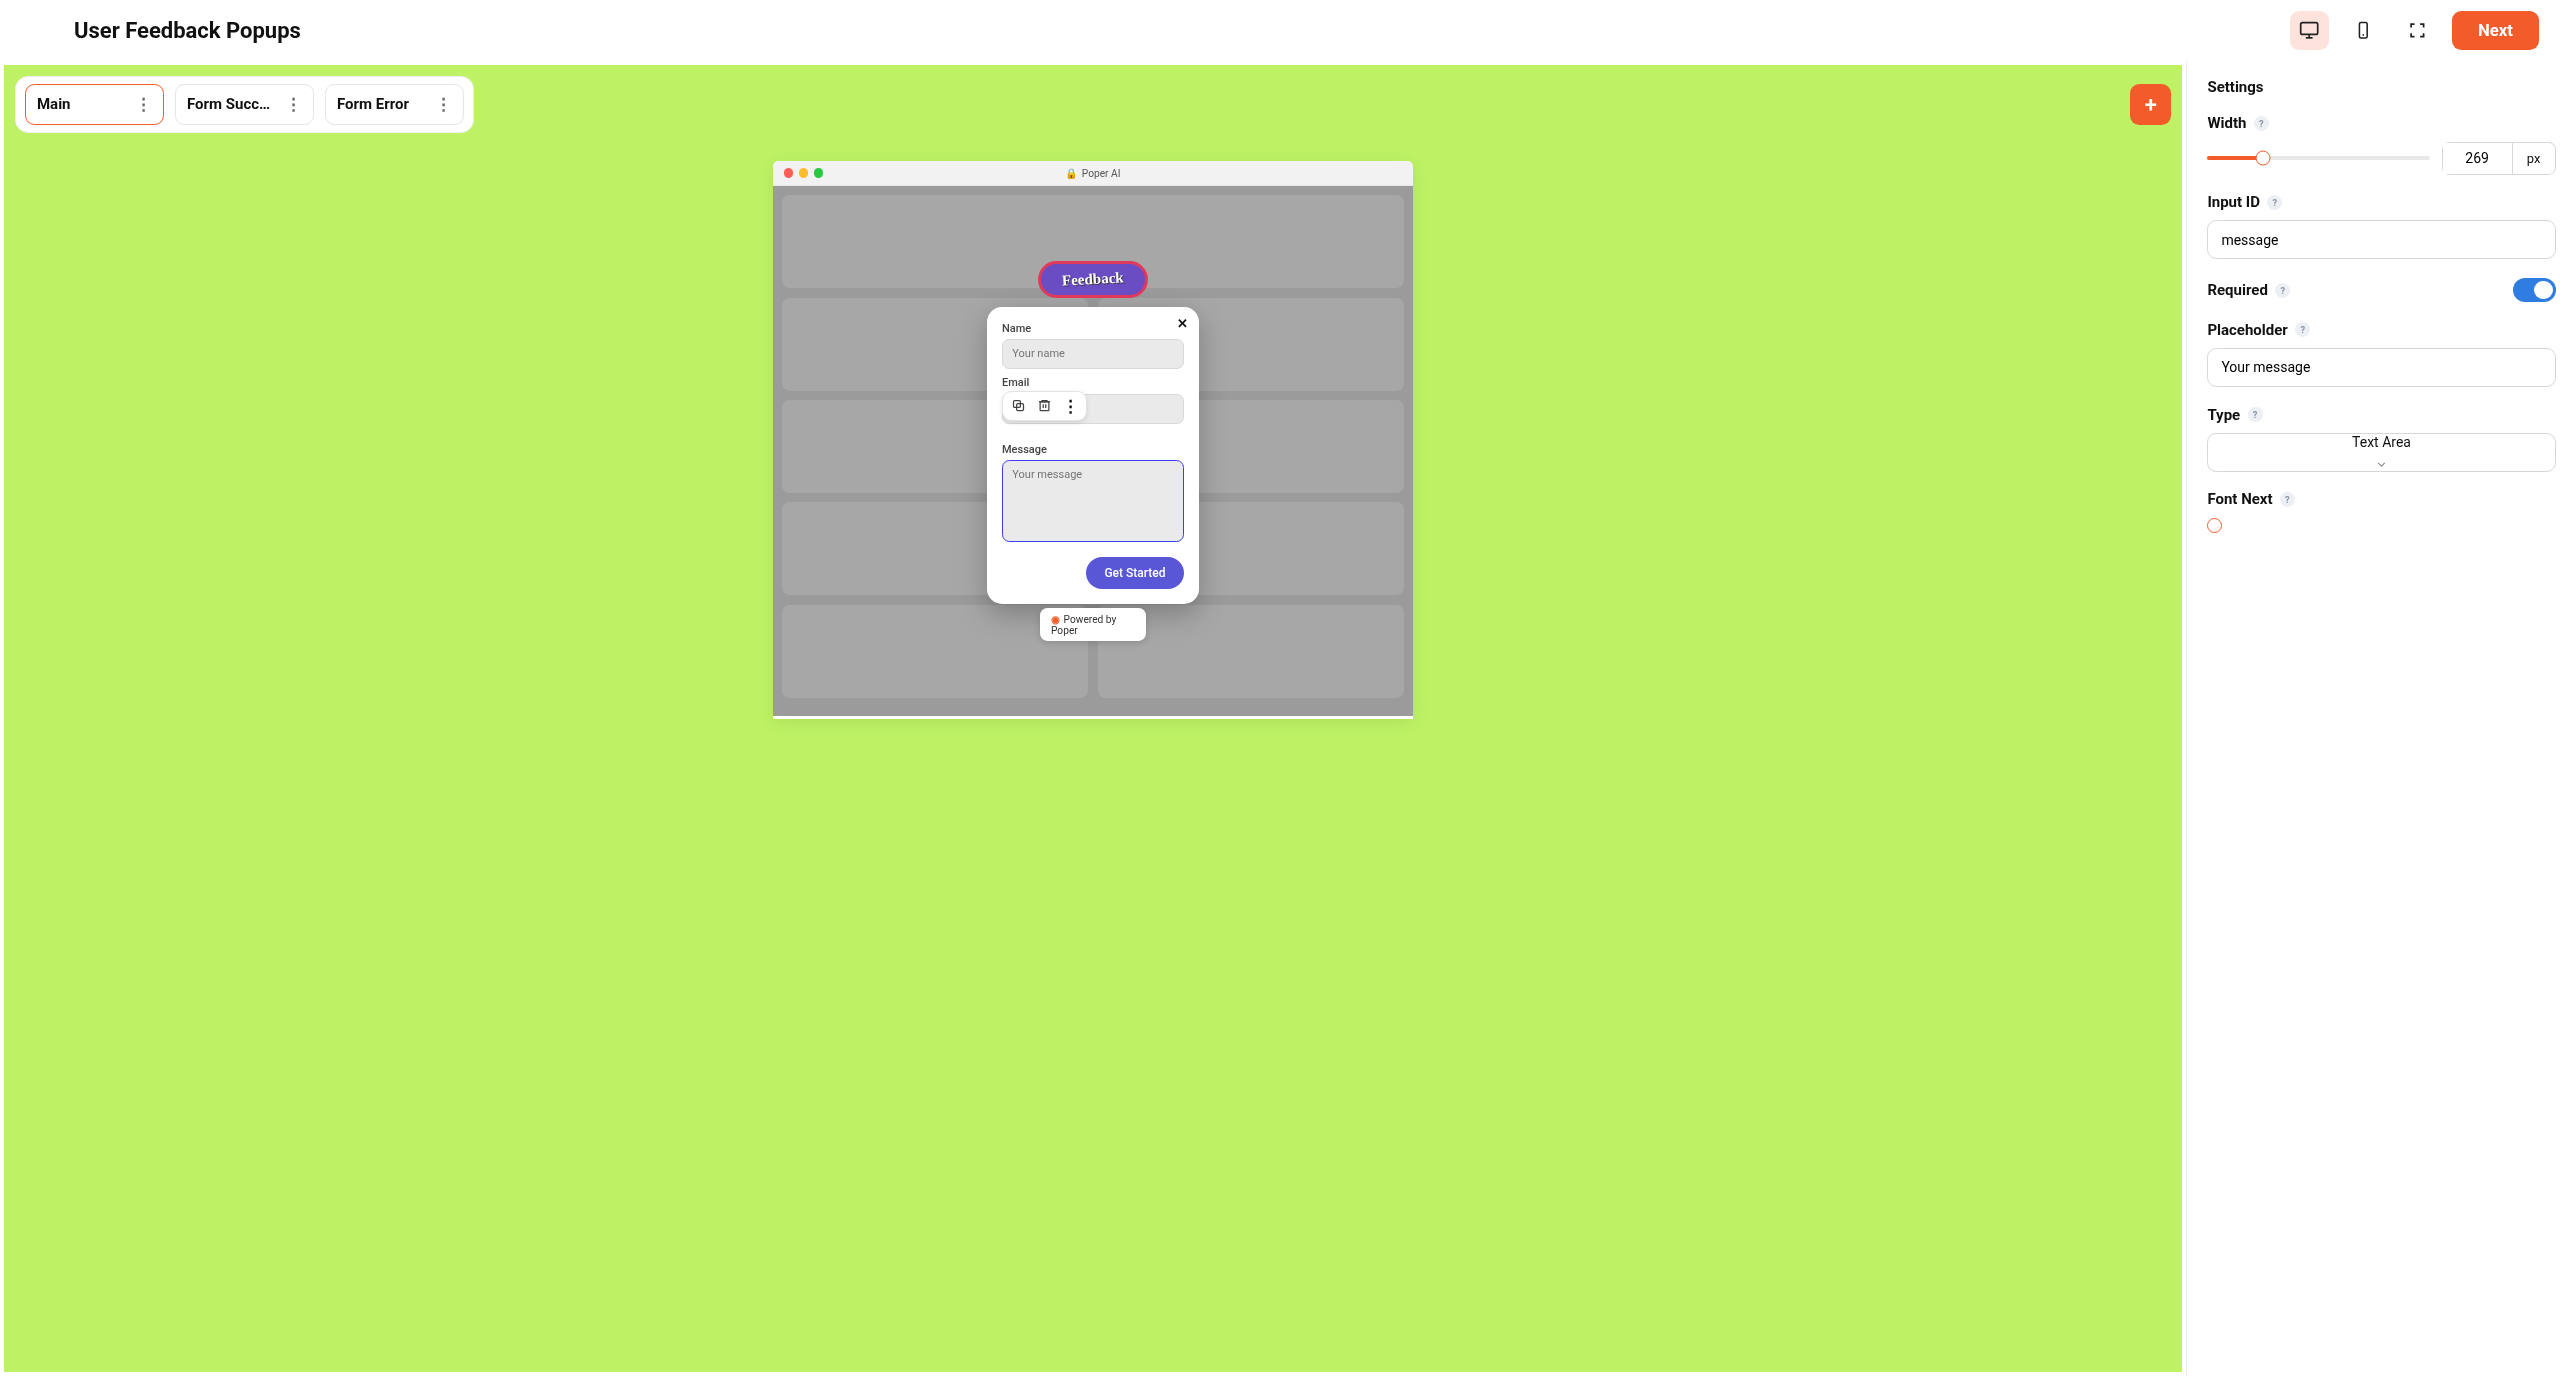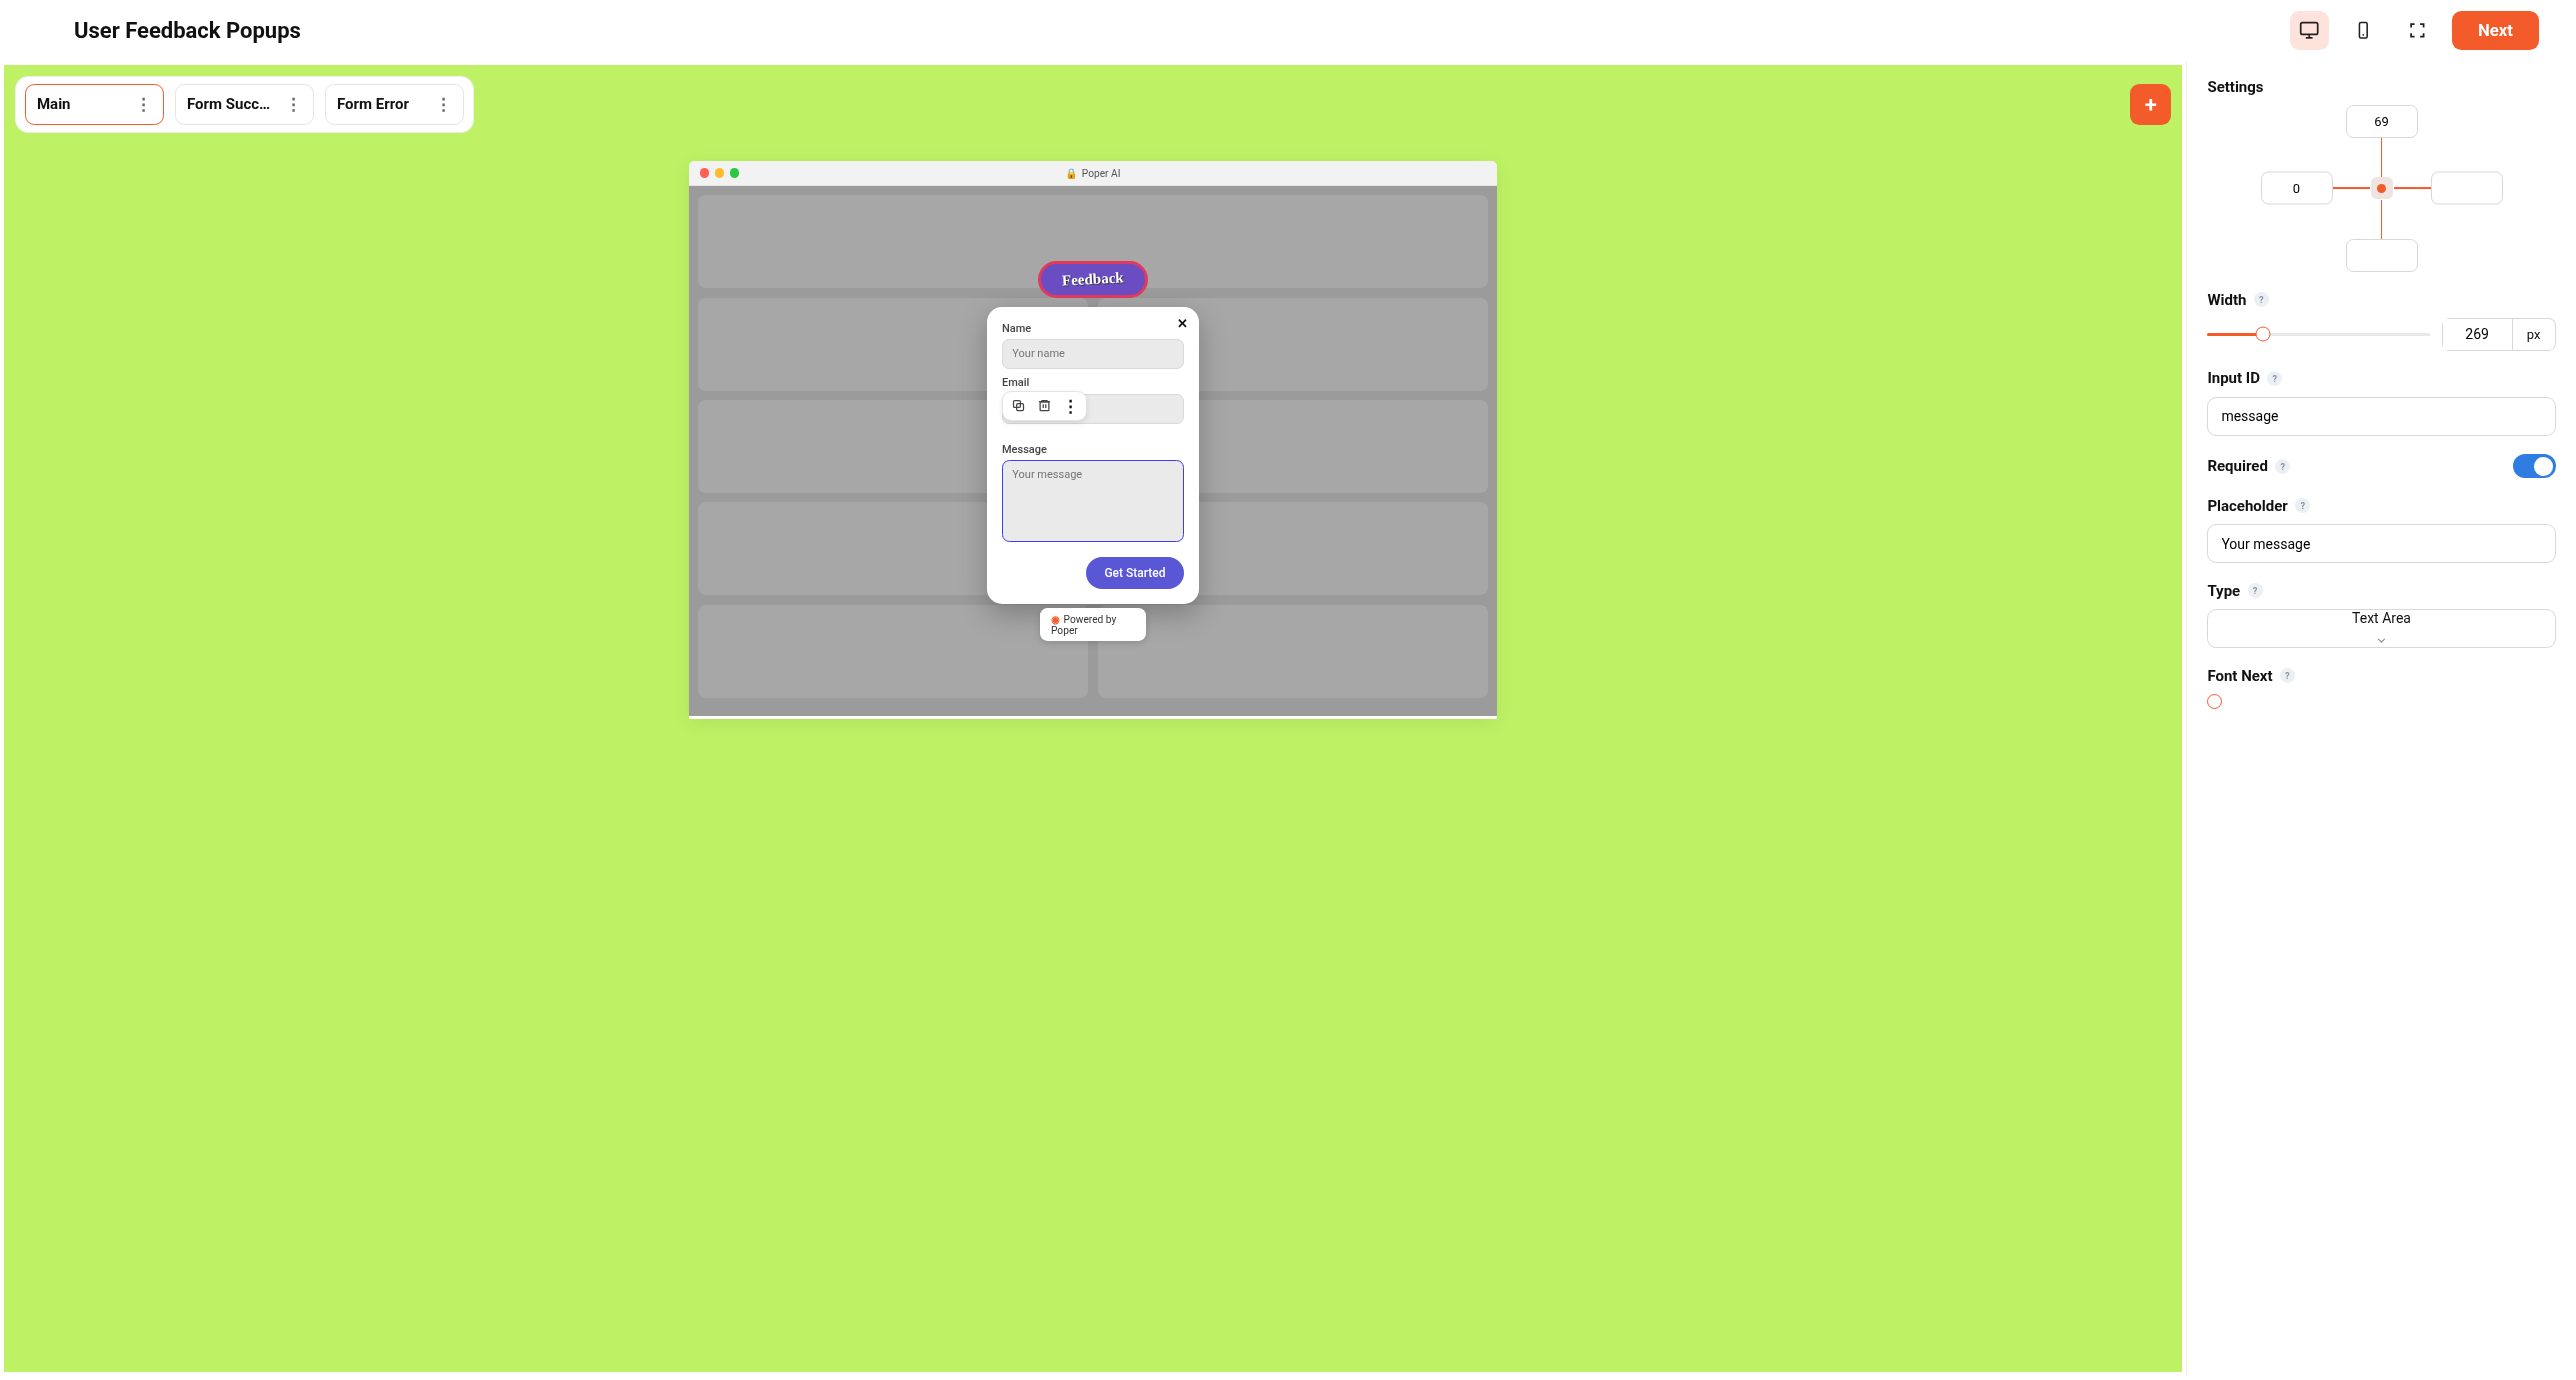--- a/index.html
+++ b/index.html
@@ -14,21 +14,21 @@
   .main { display:flex; height: calc(100vh - 65px); }
   .canvas-wrap { flex:1; background:#bef264; border-radius:0; padding:11px 11px; position:relative; margin:3.7px; }
   .tabs-row { display:flex; align-items:center; gap:11px; background:#fff; border-radius:13px; padding:7.4px 9.3px; border:0.9px solid #eee;}
   .tab-pill { display:flex; align-items:center; justify-content:space-between; gap:7.4px; border:0.9px solid #e5e5e5; border-radius:9.3px; padding: 9.3px 11px; min-width:139px; font-weight:700; cursor:pointer; background:#fff;}
   .tab-pill.active { border-color:#f45b2a; }
   .tab-pill .dots { color:#666; font-size:16.7px; }
   .tab-label { max-width: 89px; white-space: nowrap; overflow: hidden; text-overflow: ellipsis; display:inline-block; }
   .add-tab { background:#f45b2a; color:#fff; border-radius:9.3px; width:41px; height:41px; display:flex; align-items:center; justify-content:center; font-size:22px; font-weight:600; cursor:pointer;}
   .tabs-bar { display:flex; align-items:center; gap:13px; }
   
-  .preview-window { margin: 28px auto 0; width: 808px; background:#fff; border-radius:5.6px 5.6px 0 0; box-shadow:0 3.7px 18.6px rgba(0,0,0,0.08); height:558px; position:relative; overflow:hidden;}
+  .preview-window { margin: 28px auto 0; width: 640px; background:#fff; border-radius:5.6px 5.6px 0 0; box-shadow:0 3.7px 18.6px rgba(0,0,0,0.08); height:558px; position:relative; overflow:hidden;}
   .browser-bar { display:flex; align-items:center; gap:5.6px; padding:7.4px 11px; background:#f2f2f2; border-bottom:0.9px solid #e6e6e6; position:relative;}
   .traffic { width:9.3px; height:9.3px; border-radius:50%; }
   .t-red{background:#ff5f57;} .t-yel{background:#febc2e;} .t-grn{background:#28c840;}
   .browser-title { position:absolute; left:0; right:0; text-align:center; font-size:10.2px; color:#555; }
   .browser-title .lock { color:#2fa84f; margin-right:3.7px; }
   .preview-body { background:#9b9b9b; height:calc(100% - 28px); padding:9.3px 9.3px; position:relative;}
   .grid-row { display:flex; gap:9.3px; margin-bottom:9.3px;}
   .grid-cell { background:#a7a7a7; border-radius:7.4px; height:93px; flex:1;}
   .grid-cell.full { flex-basis:100%;}
   
@@ -215,39 +215,20 @@
       </div>
     </div>
   </div>
 
   <div class="side">
     <div class="side-body">
 
       <div class="sec-label">
         <span>Settings</span>
       </div>
-      <div class="pos-widget">
-        <div class="pos-line v1"></div>
-        <div class="pos-line v2"></div>
-        <div class="pos-line h1"></div>
-        <div class="pos-line h2"></div>
-        <div class="pos-box pos-top">
-          <input class="pos-input" value="69" style="">
-        </div>
-        <div class="pos-box pos-left">
-          <input class="pos-input" value="0" style="">
-        </div>
-        <div class="pos-box pos-right">
-          <input class="pos-input" value="" style="">
-        </div>
-        <div class="pos-box pos-bottom">
-          <input class="pos-input" value="" style="">
-        </div>
-        <div class="pos-center"></div>
-      </div>
 
       <div class="sec-label sec-gap">
         <span>Width</span>
         <span class="help">?</span>
       </div>
       <div class="row-inline">
         <div class="slider-wrap">
           <div class="slider-track">
             <div class="slider-fill" style="width:25%"></div>
           </div>

